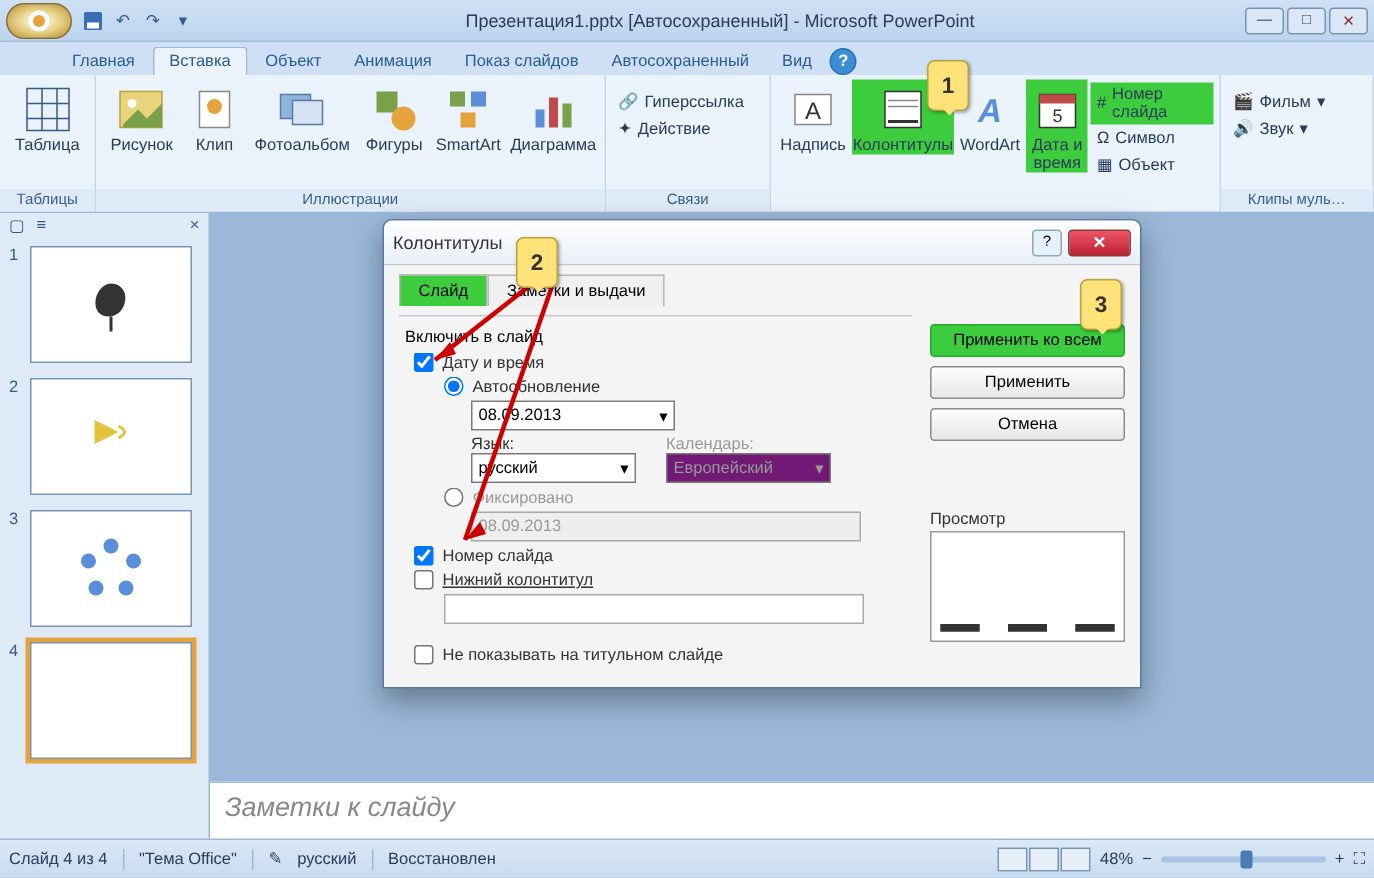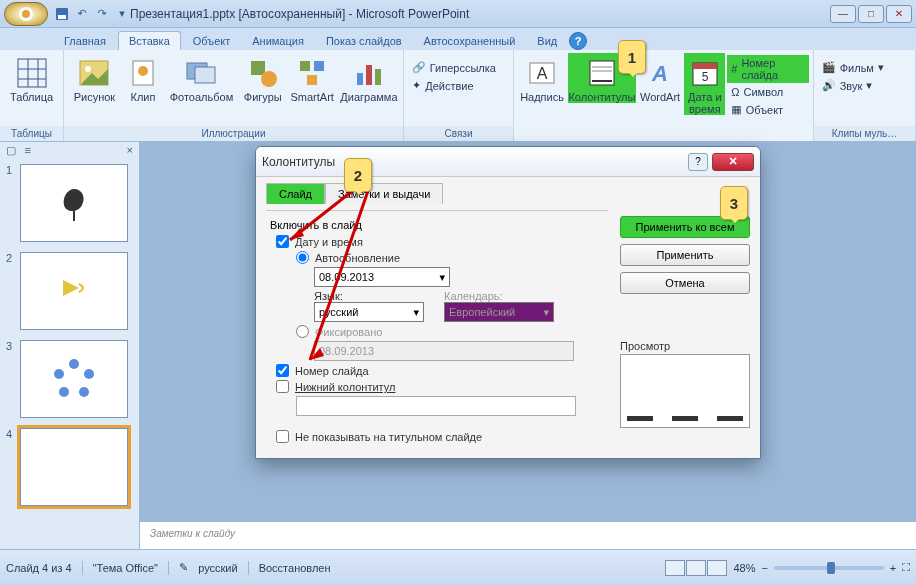--- a/index.html
+++ b/index.html
@@ -3,27 +3,27 @@
 <meta charset="utf-8">
 <style>
 * { box-sizing: border-box; margin: 0; padding: 0; }
 body { font-family: "Segoe UI", Tahoma, sans-serif; font-size: 11px; background: #cfe3f6; width: 916px; height: 585px; overflow: hidden; position: relative; }
 
 
 .titlebar { height: 28px; background: linear-gradient(#cfe0f4, #bcd4ee); display: flex; align-items: center; padding: 0 4px; border-bottom: 1px solid #9db9d8; }
 .office-btn { width: 44px; height: 24px; border-radius: 22px; background: radial-gradient(#fff,#e6cf80,#b0893a); margin-right: 4px; border:1px solid #8a6d2a; display:flex; align-items:center; justify-content:center; }
 .qat { display: flex; gap: 4px; margin-left:2px; }
 .qat-btn { width:16px; height:16px; display:flex; align-items:center; justify-content:center; color:#355a8a; }
-.title { flex: 1; text-align: left; color: #2a3b5a; font-size: 12px; }
+.title { flex: 1; text-align: center; color: #2a3b5a; font-size: 12px; }
 .win-controls { display:flex; gap:2px; }
 .win-btn { width:26px; height:18px; border:1px solid #7a93b3; border-radius:3px; background:#dbe7f6; display:flex; align-items:center; justify-content:center; font-size:10px; color:#345; }
 .win-btn.close { color:#8a2c2c; }
 
 
-.ribbon-tabs { height:22px; background:#cfe0f4; display:flex; align-items:flex-end; padding-left:54px; gap:2px; }
+.ribbon-tabs { height:22px; background:#cfe0f4; display:flex; align-items:flex-end; padding-left:38px; gap:2px; }
 .ribbon-tab { padding:3px 10px; color:#2a5b93; border-radius:3px 3px 0 0; cursor:pointer; }
 .ribbon-tab.active { background:#eaf2fb; border:1px solid #9db9d8; border-bottom:none; }
 
 
 .ribbon { height:92px; background:#eaf2fb; border-bottom:1px solid #9db9d8; display:flex; }
 .group { border-right:1px solid #c7d7eb; display:flex; flex-direction:column; justify-content:space-between; padding:3px 4px 0; }
 .group-label { text-align:center; font-size:10px; color:#3a5e8a; padding:2px 0; background:#dfeaf7; margin:0 -4px; }
 .group-items { display:flex; align-items:flex-start; gap:2px; flex:1; }
 .big-btn { width:58px; display:flex; flex-direction:column; align-items:center; gap:2px; padding-top:4px; color:#2a3b5a; text-align:center; }
 .big-btn .ico { width:32px; height:32px; }
@@ -39,21 +39,21 @@
 .workarea { position:absolute; top:142px; left:0; right:0; bottom:20px; display:flex; }
 .slide-panel { width:140px; background:#dfeaf7; border-right:1px solid #9db9d8; overflow:auto; }
 .panel-tabs { height:18px; display:flex; gap:8px; padding:2px 6px; color:#355a8a; }
 .thumbs { padding:4px 6px; display:flex; flex-direction:column; gap:10px; }
 .thumb-row { display:flex; gap:4px; align-items:flex-start; }
 .thumb-num { color:#355a8a; width:10px; }
 .thumb { width:108px; height:78px; background:#fff; border:1px solid #7a93b3; display:flex; align-items:center; justify-content:center; }
 .thumb.sel { outline:3px solid #e6a23c; }
 
 .editor { flex:1; background:#9bb8d9; position:relative; }
-.notes { position:absolute; left:0; right:0; bottom:0; height:44px; background:#fff; border-top:1px solid #9db9d8; padding:6px 10px; color:#888; font-size:10px; font-style:italic; }
+.notes { position:absolute; left:0; right:0; bottom:0; height:44px; background:#fff; border-top:1px solid #9db9d8; padding:6px 10px; color:#888; font-size:18px; font-style:italic; }
 
 
 .dialog { position:absolute; left:255px; top:146px; width:506px; background:#f4f4f4; border:1px solid #5a7ba1; border-radius:6px 6px 0 0; box-shadow:0 8px 20px rgba(0,0,0,.35); z-index:10; }
 .dlg-title { height:30px; background:linear-gradient(#fff,#e8eef6); border-radius:6px 6px 0 0; display:flex; align-items:center; padding:0 6px; border-bottom:1px solid #c8c8c8; }
 .dlg-title span { font-size:12px; color:#333; }
 .dlg-ctl { margin-left:auto; display:flex; gap:4px; }
 .dlg-hbtn { width:20px; height:18px; border:1px solid #8aa; border-radius:3px; background:#e6f0fa; display:flex; align-items:center; justify-content:center; font-size:10px; }
 .dlg-xbtn { width:42px; height:18px; border:1px solid #8a3a3a; border-radius:3px; background:linear-gradient(#e56,#b23); color:#fff; display:flex; align-items:center; justify-content:center; font-weight:bold; }
 .dlg-body { padding:6px 10px 12px; }
 .dlg-tabs { display:flex; margin-bottom:6px; }
@@ -76,21 +76,21 @@
 .preview-box { border:1px solid #999; background:#fff; height:74px; margin-top:2px; display:flex; flex-direction:column; justify-content:space-between; padding:6px; }
 .preview-footers { display:flex; justify-content:space-between; }
 .preview-ph { width:26px; height:5px; border:1px solid #333; background:#333; }
 
 
 .callout { position:absolute; width:28px; height:34px; background:#ffe27a; border:1px solid #b9a23a; border-radius:5px 5px 5px 5px; display:flex; align-items:center; justify-content:center; font-weight:bold; font-size:15px; color:#333; z-index:20; box-shadow:1px 1px 2px rgba(0,0,0,.3); }
 .callout::after { content:""; position:absolute; bottom:-10px; left:8px; border:6px solid transparent; border-top-color:#ffe27a; }
 .arrow { position:absolute; z-index:15; pointer-events:none; }
 
 
-.statusbar { position:absolute; left:0; right:0; bottom:0; height:36px; background:linear-gradient(#dbe8f7,#c8dbf0); border-top:1px solid #9db9d8; display:flex; align-items:center; padding:0 6px; gap:10px; font-size:11px; color:#2a3b5a; }
+.statusbar { position:absolute; left:0; right:0; bottom:0; height:26px; background:linear-gradient(#dbe8f7,#c8dbf0); border-top:1px solid #9db9d8; display:flex; align-items:center; padding:0 6px; gap:10px; font-size:11px; color:#2a3b5a; }
 .statusbar .sep { border-left:1px solid #9db9d8; height:14px; }
 .zoom { margin-left:auto; display:flex; align-items:center; gap:6px; }
 .slider { width:110px; height:4px; background:#a9c3e2; position:relative; border-radius:2px; }
 .slider::before { content:""; position:absolute; left:48%; top:-4px; width:8px; height:12px; background:#4a7bb4; border-radius:2px; }
 .viewbtns { display:flex; gap:1px; }
 .viewbtn { width:20px; height:16px; border:1px solid #7a93b3; background:#e6f0fa; }
 
 svg { display:block; }
 </style>
 </head>

